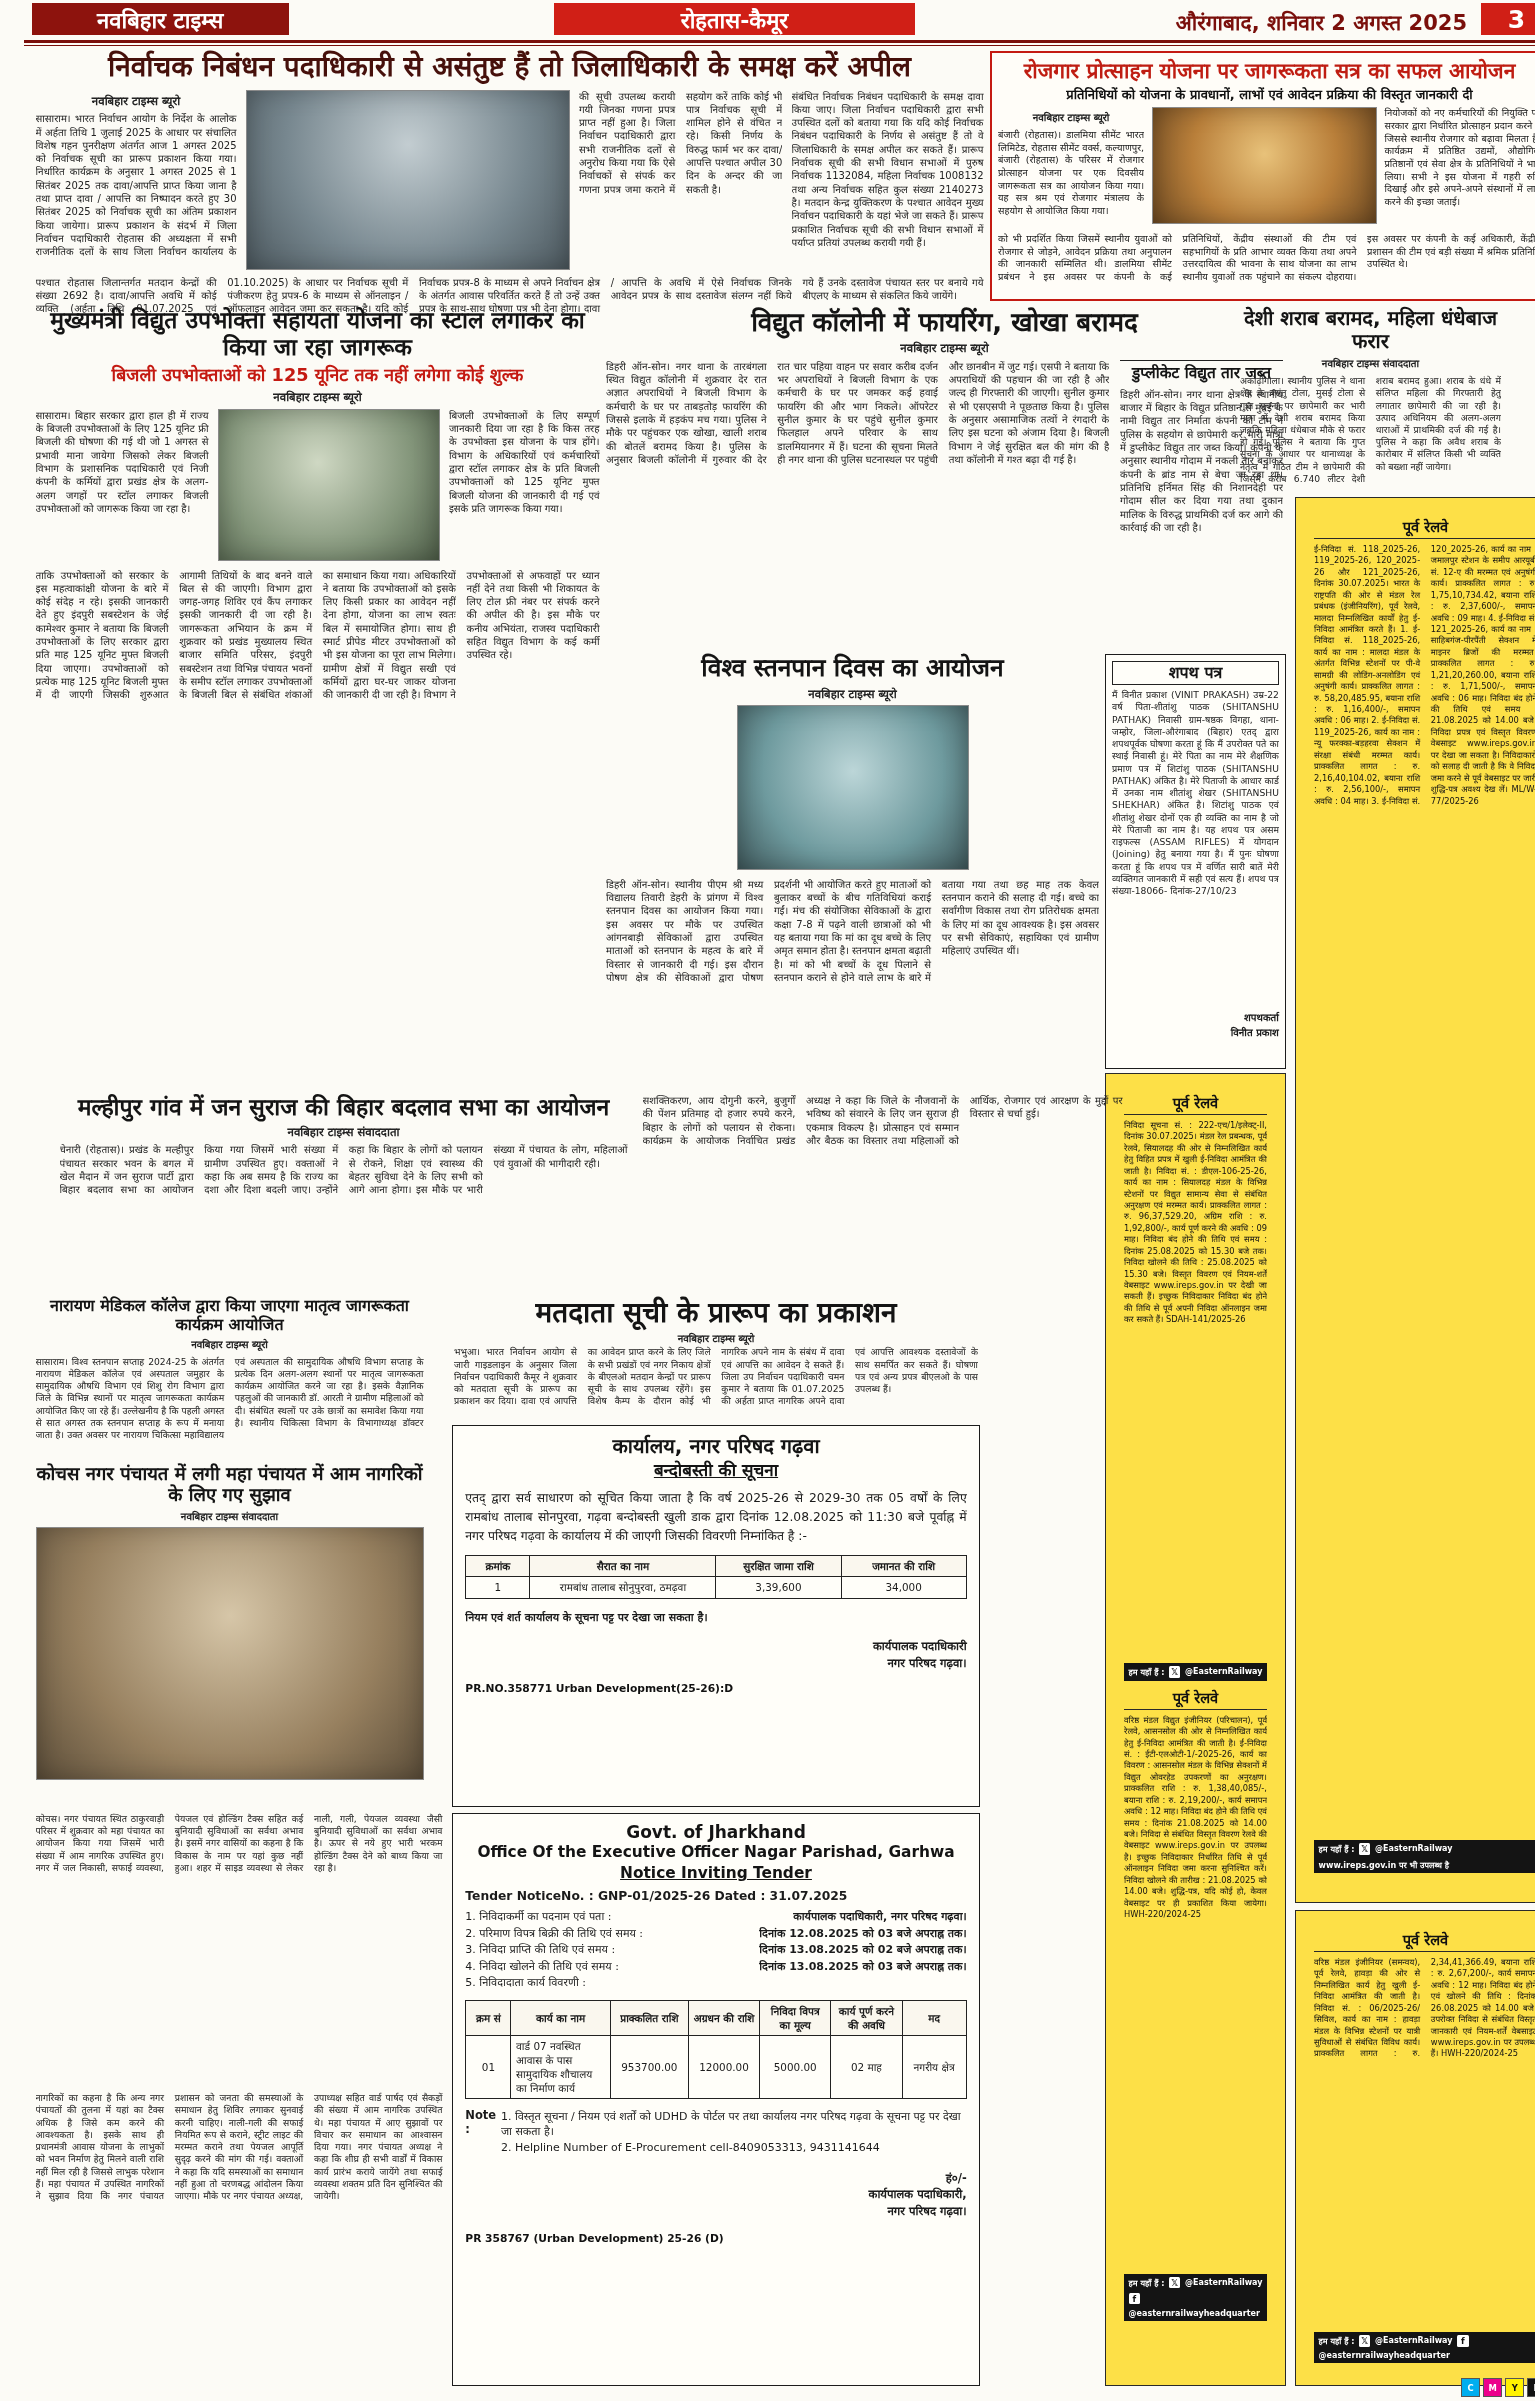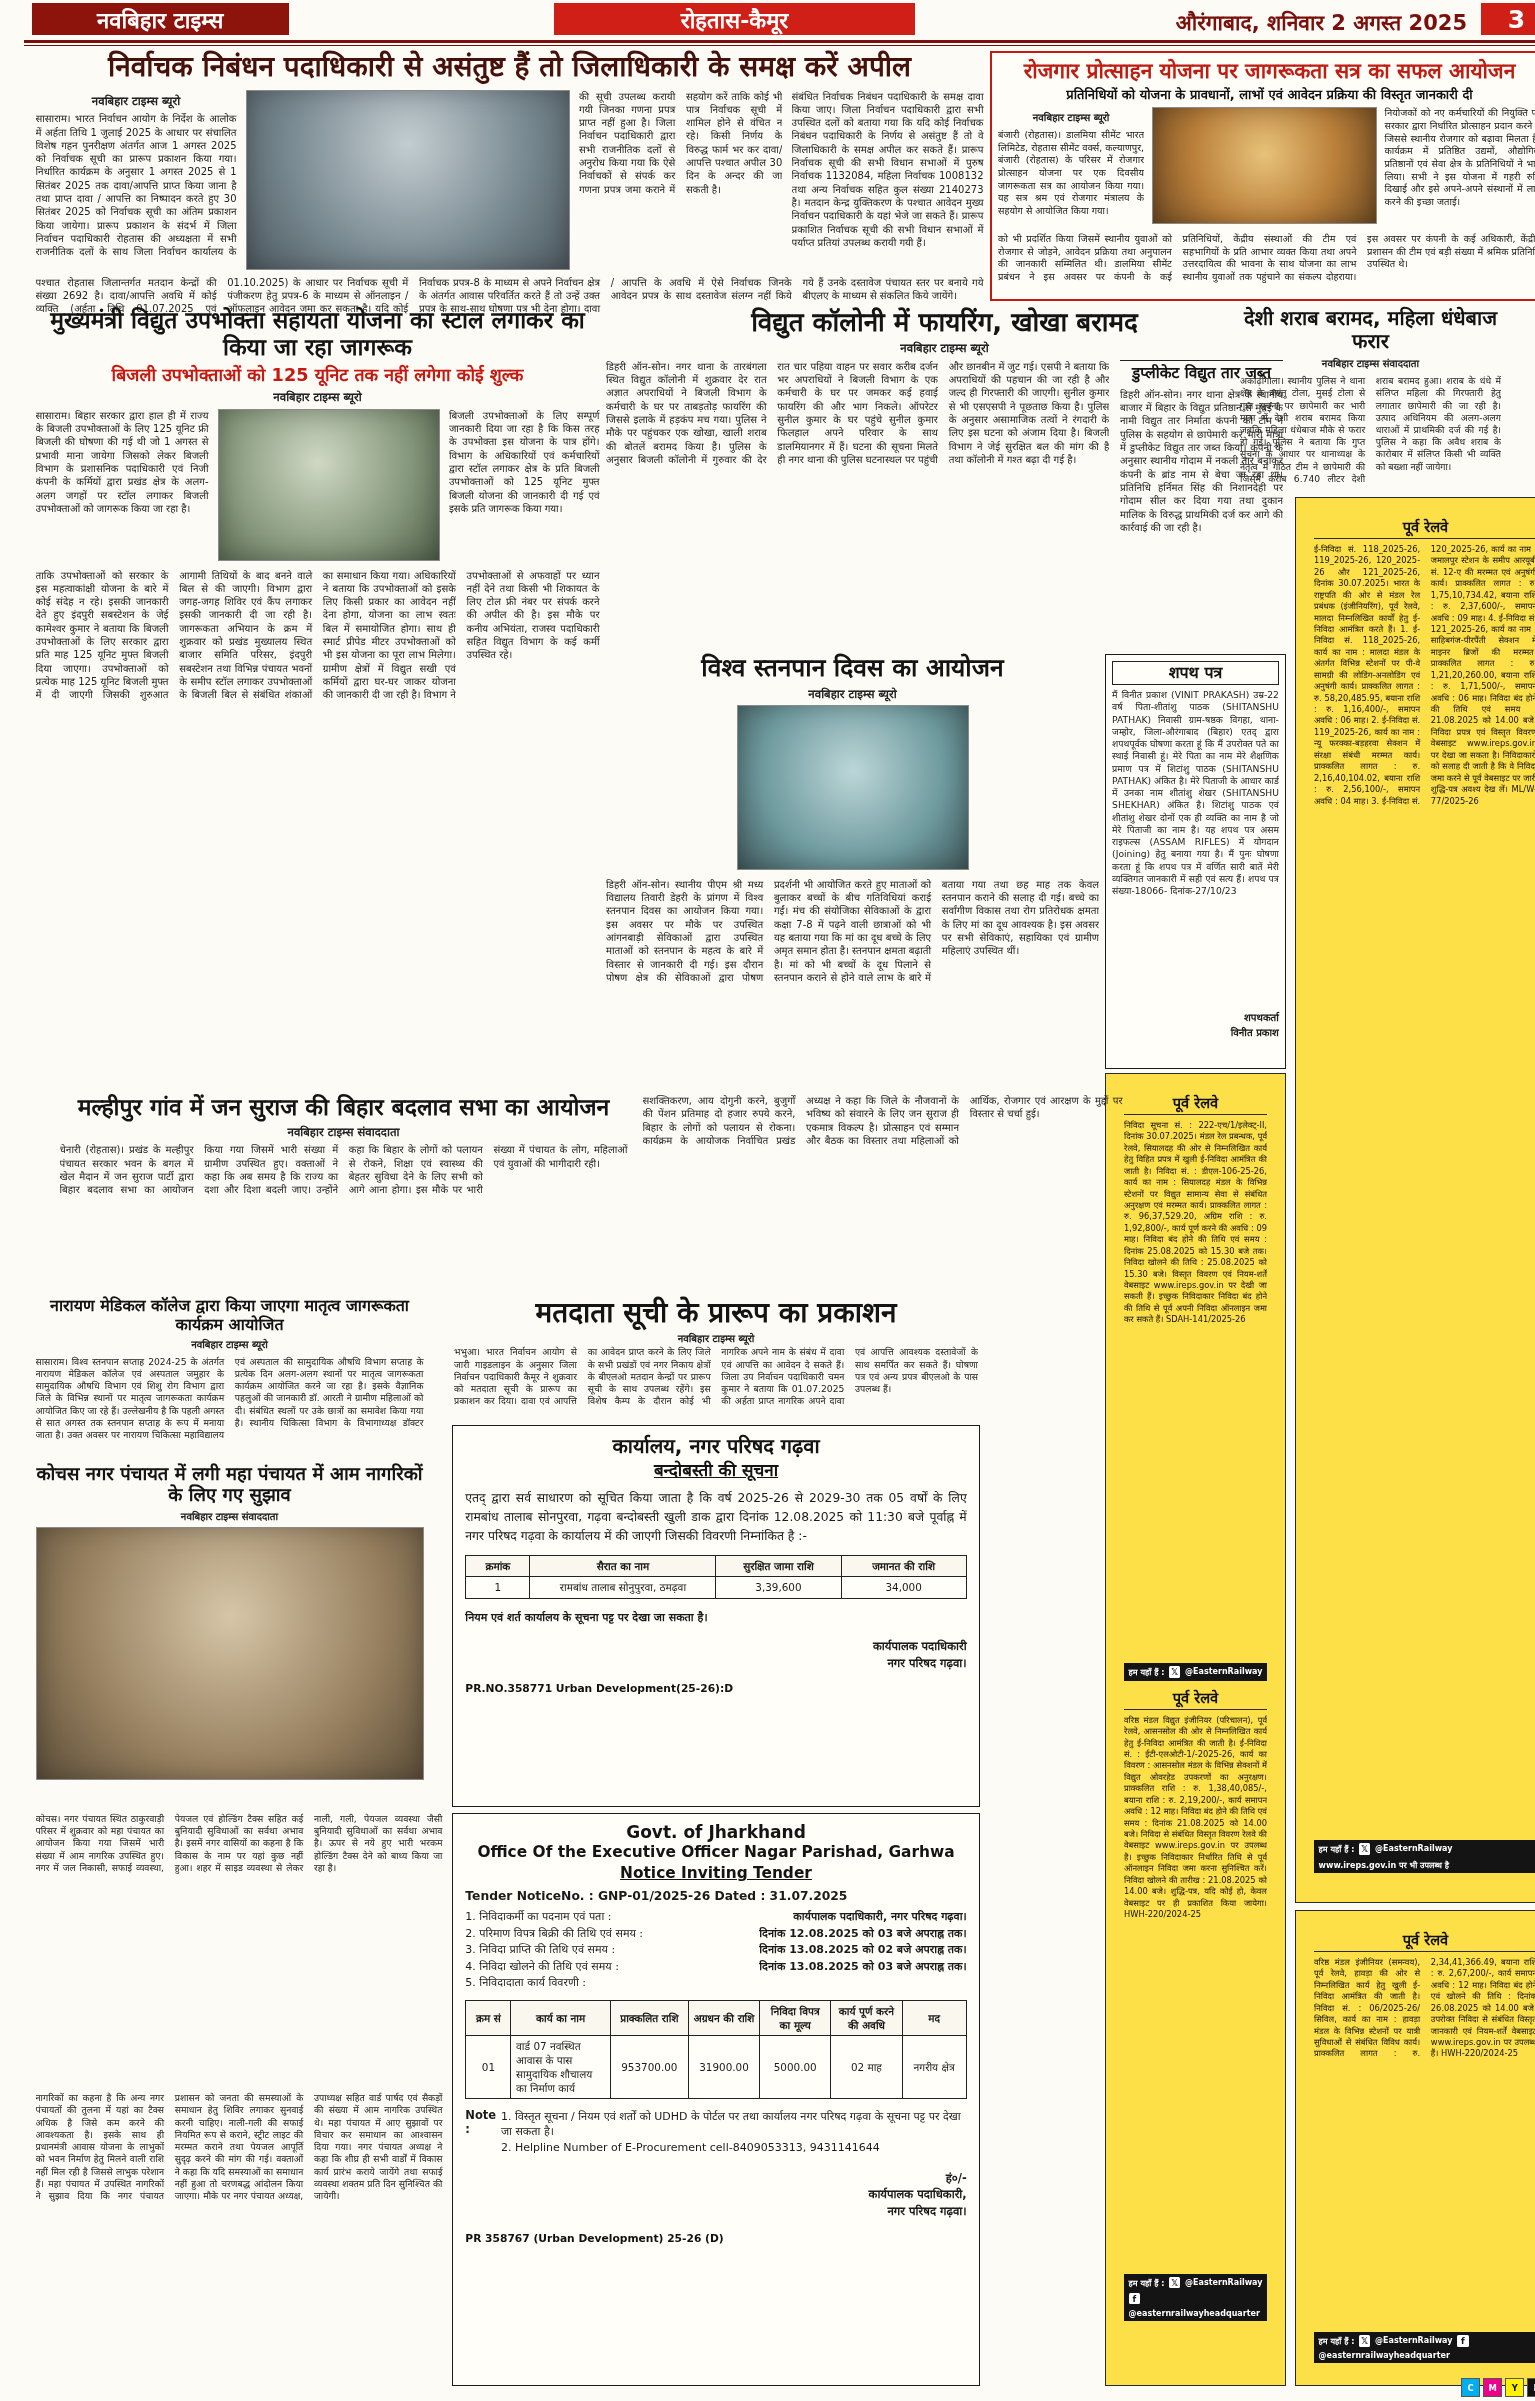--- a/index.html
+++ b/index.html
@@ -268,21 +268,21 @@
         <th style="width:68px;">प्राक्कलित राशि</th>
         <th style="width:61px;">अग्रधन की राशि</th>
         <th style="width:61px;">निविदा विपत्र का मूल्य</th>
         <th style="width:61px;">कार्य पूर्ण करने की अवधि</th>
         <th style="width:54px;">मद</th>
       </tr>
       <tr>
         <td>01</td>
         <td style="text-align:left;">वार्ड 07 नवस्थित आवास के पास सामुदायिक शौचालय का निर्माण कार्य</td>
         <td>953700.00</td>
-        <td>31900.00</td>
+        <td>12000.00</td>
         <td>5000.00</td>
         <td>02 माह</td>
         <td>नगरीय क्षेत्र</td>
       </tr>
     </tbody>
       </table>
     <div style="display:flex;gap:0;margin-top:9.2px;">
       <div style="font-size:11.5px;font-weight:bold;">Note :</div>
       <div>
         <div style="font-size:11px;">1.  विस्तृत सूचना / नियम एवं शर्तों को UDHD के पोर्टल पर तथा कार्यालय नगर परिषद गढ़वा के सूचना पट्ट पर देखा जा सकता है।</div>

